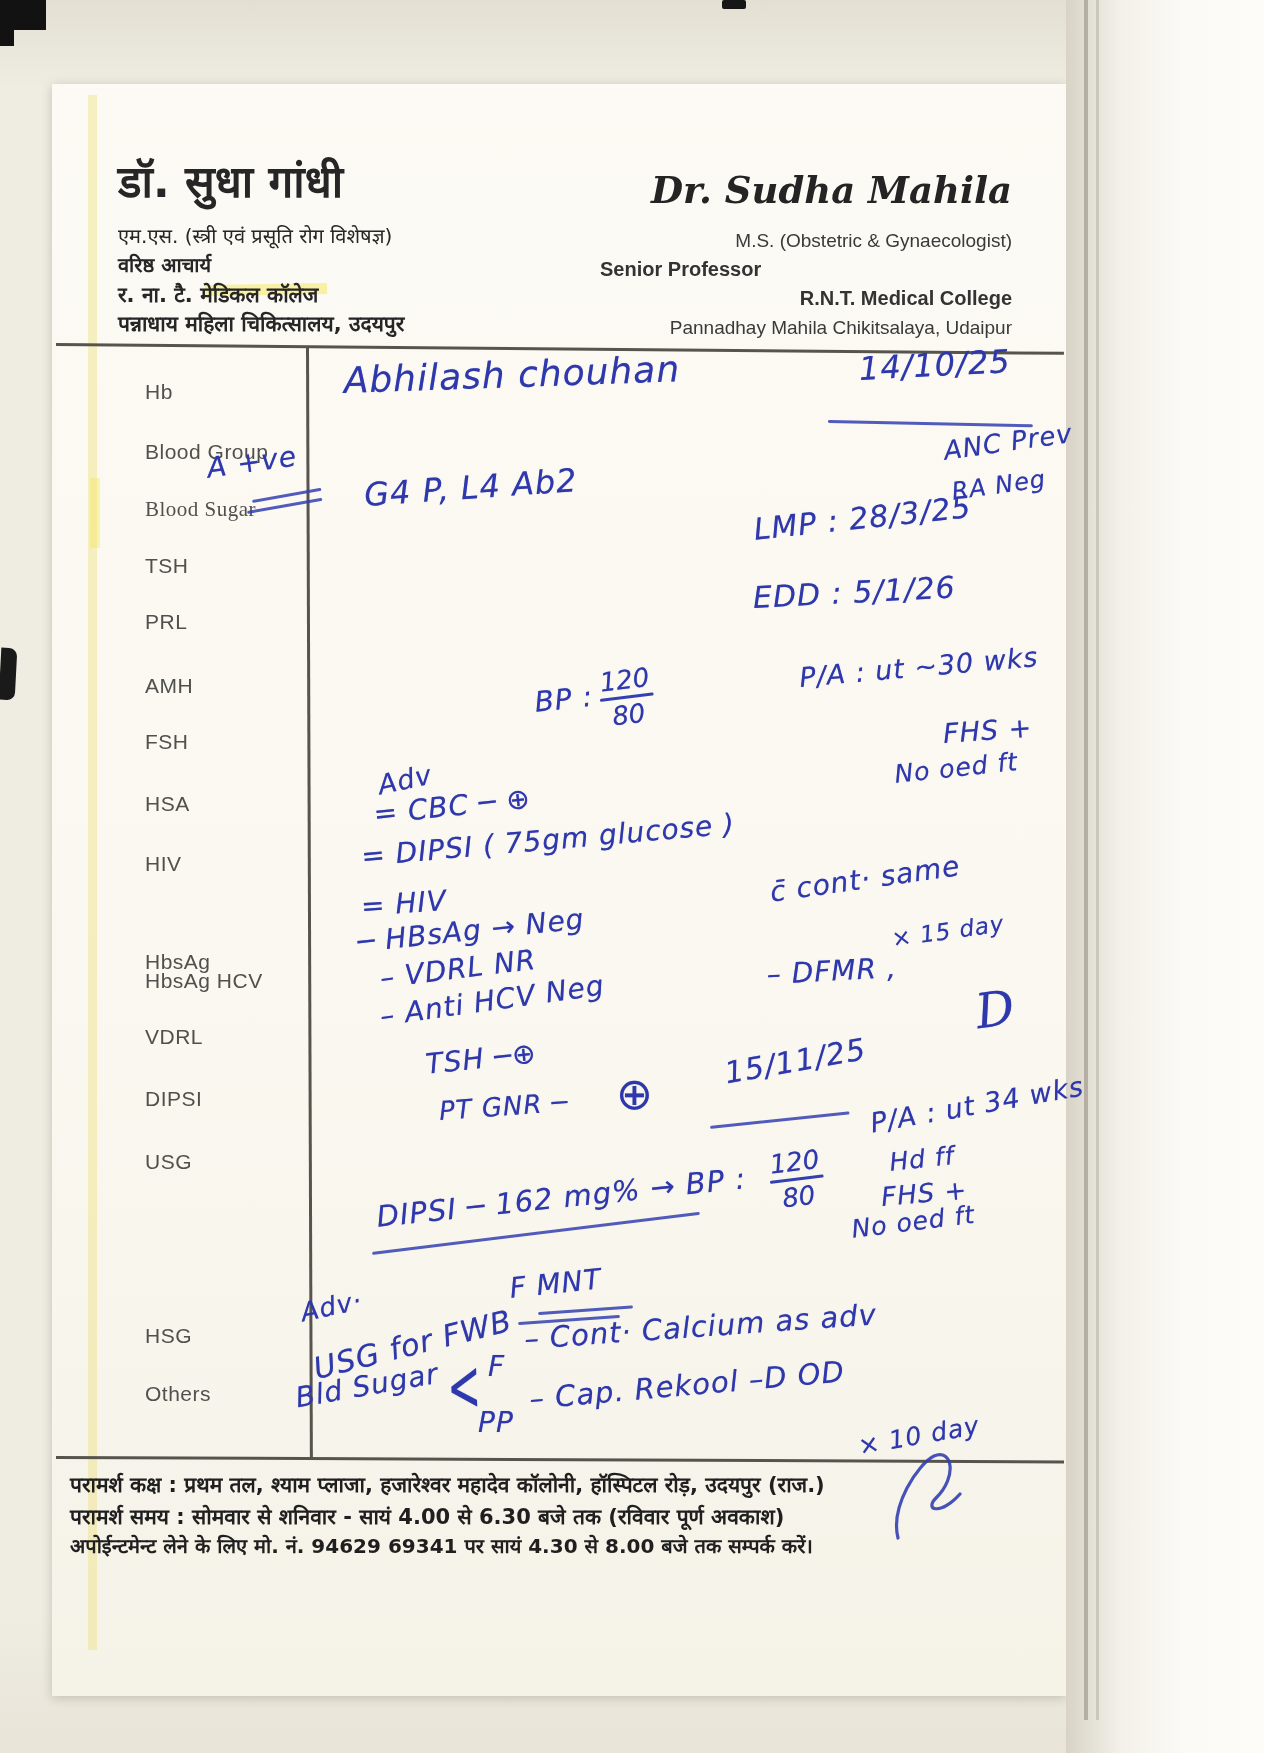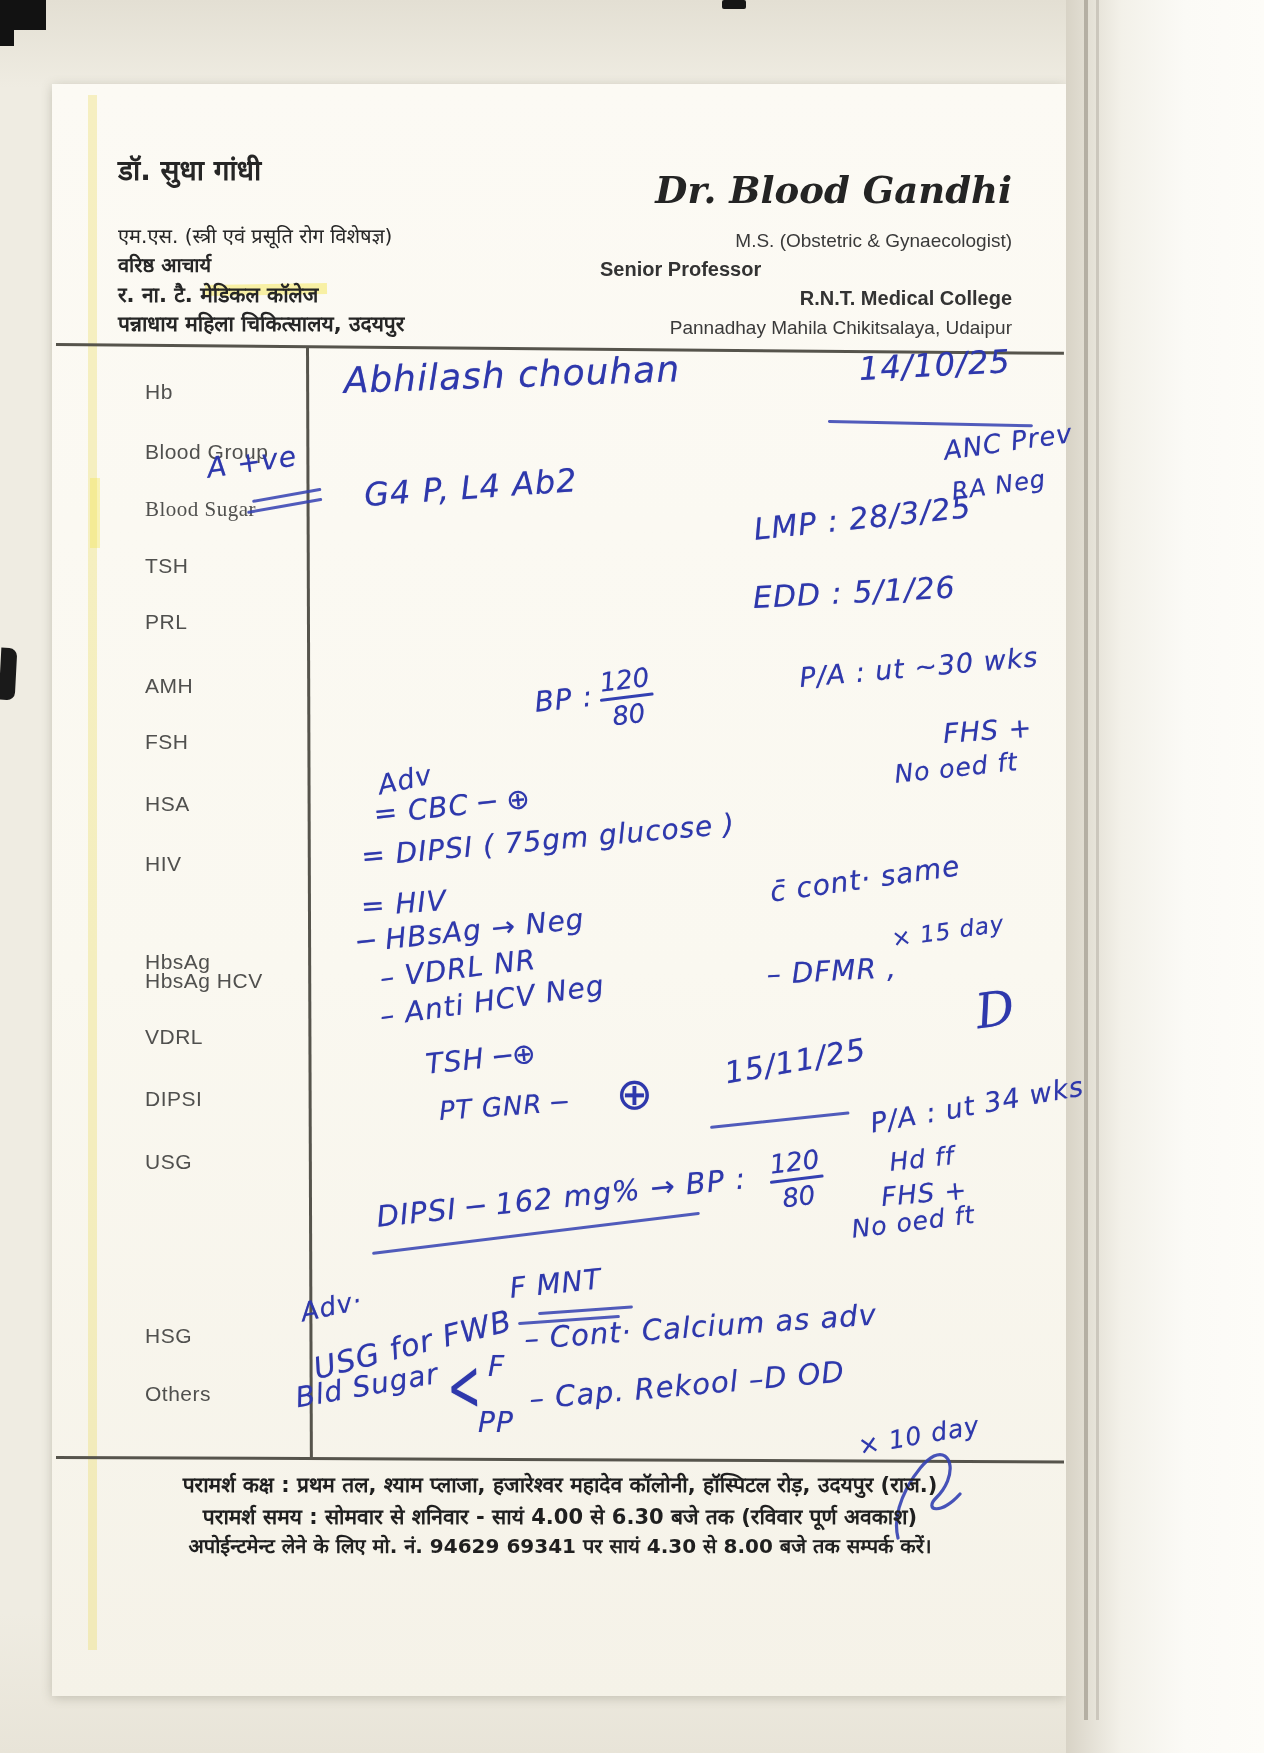--- a/index.html
+++ b/index.html
@@ -25,46 +25,46 @@
   .hw{
     position:absolute;color:#2e38ac;font-family:"DejaVu Sans",sans-serif;font-style:italic;
     white-space:nowrap;transform-origin:left top;letter-spacing:1px;
     text-shadow:0 0 .7px rgba(46,56,172,.55);
   }
   .inkline{position:absolute;background:#3340b2;height:3px;border-radius:2px;transform-origin:left top;opacity:.85;}
   .frac{position:absolute;display:inline-flex;flex-direction:column;align-items:center;color:#2e38ac;
     font-family:"DejaVu Sans",sans-serif;font-style:italic;transform-origin:left top;
     text-shadow:0 0 .7px rgba(46,56,172,.55);}
   .frac .bar{height:3px;background:#3340b2;width:110%;border-radius:2px;margin:1px 0;}
-  .footer-line{position:absolute;left:70px;width:980px;text-align:center;color:#1f1f1f;
+  .footer-line{position:absolute;left:70px;width:980px;color:#1f1f1f;
     font-family:"DejaVu Sans",sans-serif;font-weight:bold;white-space:nowrap;}
 </style>
 </head>
 <body>
 
 <div class="paper"></div>
 
 <div class="rightband"></div>
 <div class="artifact" style="left:1084px;top:0;width:4px;height:1720px;background:#8f897c;opacity:.55;"></div>
 <div class="artifact" style="left:1096px;top:0;width:3px;height:1720px;background:#aaa49a;opacity:.45;"></div>
 <div class="artifact" style="left:0;top:0;width:46px;height:30px;background:#121212;"></div>
 <div class="artifact" style="left:0;top:0;width:14px;height:46px;background:#121212;"></div>
 <div class="artifact" style="left:722px;top:0;width:24px;height:9px;background:#161616;border-radius:2px;"></div>
 <div class="artifact" style="left:0;top:648px;width:16px;height:52px;background:#1a1a1a;border-radius:0 8px 8px 0;transform:rotate(3deg);"></div>
 <div class="artifact" style="left:88px;top:95px;width:9px;height:1555px;background:#e8d64b;opacity:.30;"></div>
 <div class="artifact" style="left:205px;top:284px;width:122px;height:11px;background:#f3e545;opacity:.45;transform:rotate(-1deg);"></div>
 <div class="artifact" style="left:90px;top:478px;width:10px;height:70px;background:#f3e545;opacity:.35;"></div>
 
-<div class="hdr-hi" style="left:118px;top:150px;font-size:28px;font-weight:bold;">डॉ. सुधा गांधी</div>
+<div class="hdr-hi" style="left:118px;top:150px;font-size:44px;font-weight:bold;">डॉ. सुधा गांधी</div>
 <div class="hdr-hi" style="left:118px;top:222px;font-size:20px;">एम.एस. (स्त्री एवं प्रसूति रोग विशेषज्ञ)</div>
 <div class="hdr-hi" style="left:118px;top:251px;font-size:20px;font-weight:bold;">वरिष्ठ आचार्य</div>
 <div class="hdr-hi" style="left:118px;top:280px;font-size:21px;font-weight:bold;">र. ना. टै. मेडिकल कॉलेज</div>
 <div class="hdr-hi" style="left:118px;top:309px;font-size:21px;font-weight:bold;text-align:right;">पन्नाधाय महिला चिकित्सालय, उदयपुर</div>
 
-<div class="hdr-en" style="left:600px;width:412px;top:168px;text-align:right;font-size:37px;font-weight:bold;font-style:italic;font-family:'DejaVu Serif',serif;color:#242424;">Dr. Blood Gandhi</div>
+<div class="hdr-en" style="left:600px;width:412px;top:168px;text-align:right;font-size:37px;font-weight:bold;font-style:italic;font-family:'DejaVu Serif',serif;color:#242424;">Dr. Sudha Mahila</div>
 <div class="hdr-en" style="left:600px;width:412px;top:230px;text-align:right;font-size:19px;color:#3a3a3a;">M.S. (Obstetric &amp; Gynaecologist)</div>
 <div class="hdr-en" style="left:600px;width:412px;top:258px;text-align:left;font-size:20px;font-weight:bold;color:#333;">Senior Professor</div>
 <div class="hdr-en" style="left:600px;width:412px;top:287px;text-align:right;font-size:20px;font-weight:bold;color:#333;">R.N.T. Medical College</div>
 <div class="hdr-en" style="left:600px;width:412px;top:317px;text-align:right;font-size:19px;color:#3a3a3a;">Pannadhay Mahila Chikitsalaya, Udaipur</div>
 
 <div class="rule" style="left:56px;top:343px;width:1008px;height:3px;transform:rotate(0.5deg);"></div>
 <div class="rule" style="left:306px;top:346px;width:2.5px;height:1114px;transform:rotate(-0.2deg);"></div>
 <div class="rule" style="left:56px;top:1456px;width:1008px;height:3px;transform:rotate(0.25deg);"></div>
 
 <div class="test-label" style="top:380px;">Hb</div>

